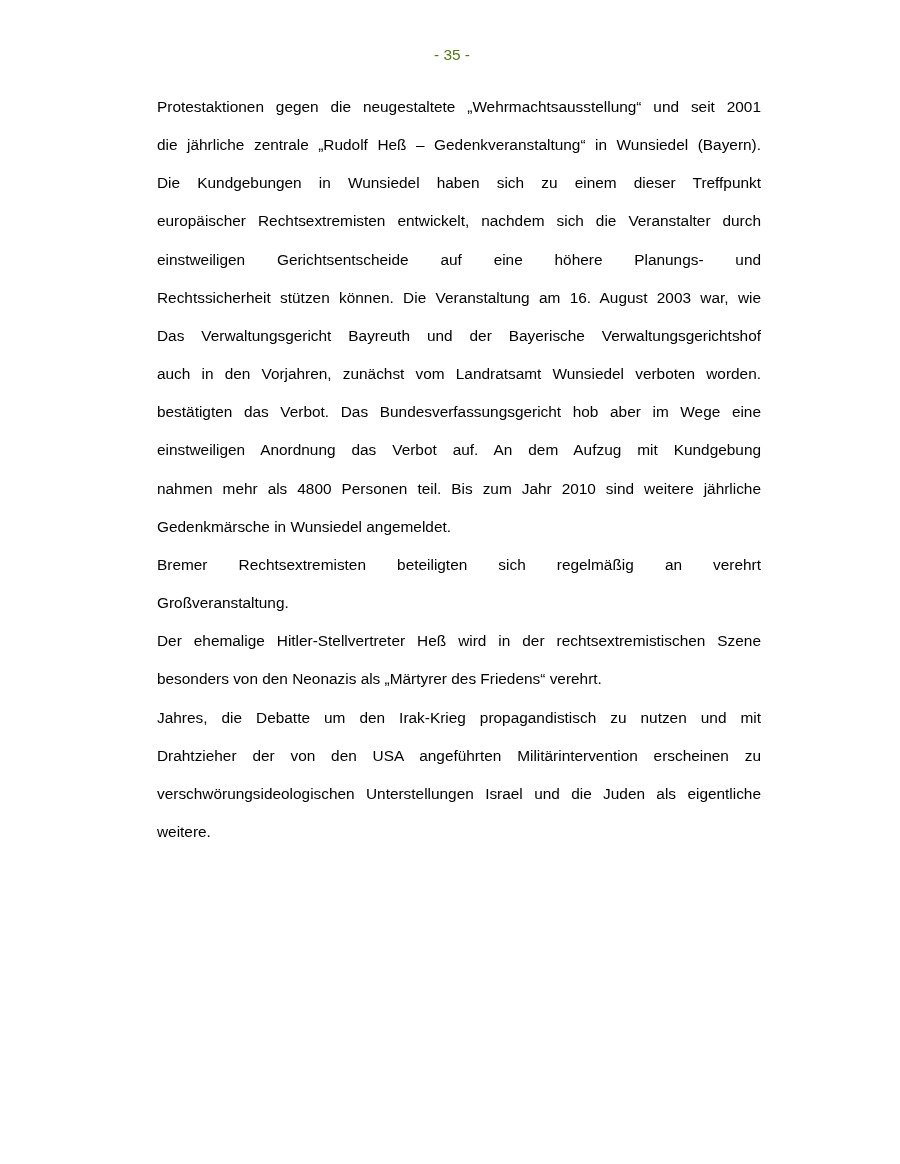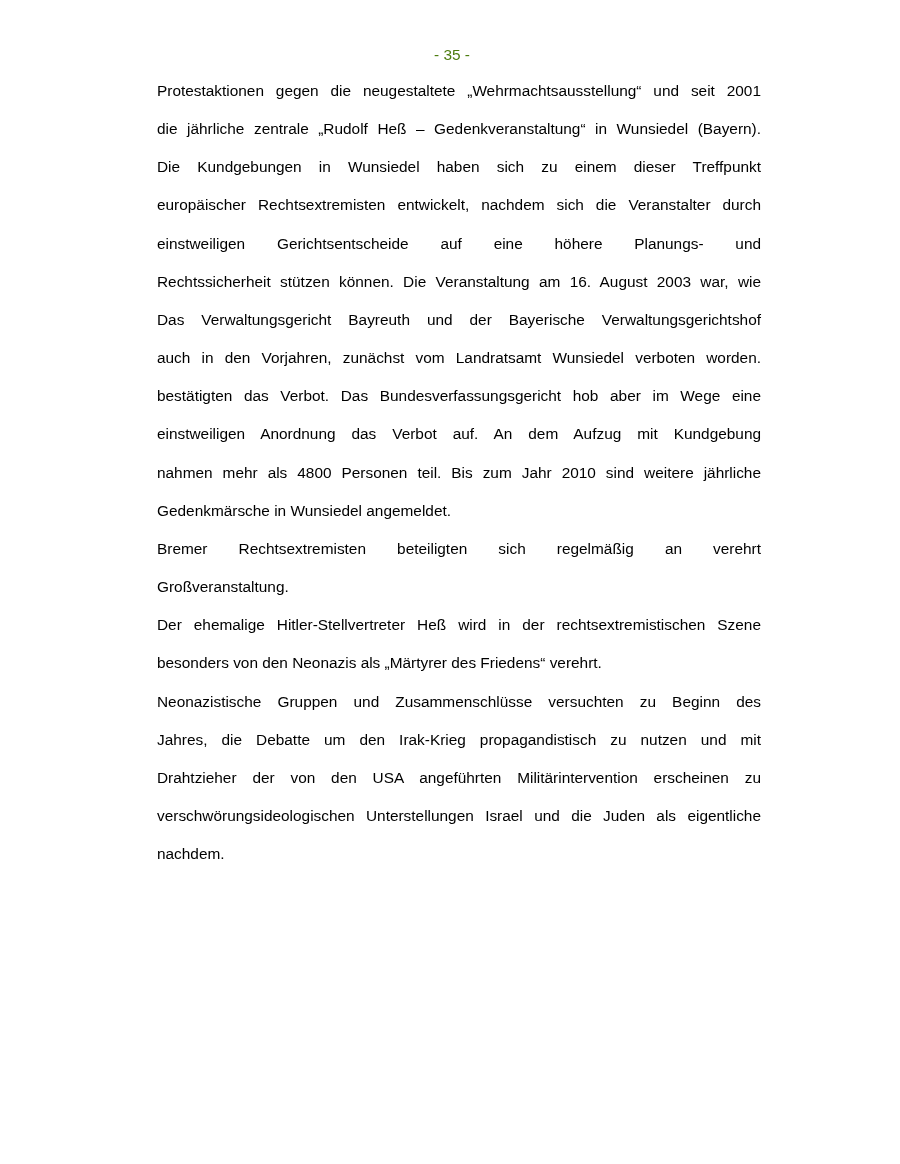--- a/index.html
+++ b/index.html
@@ -21,21 +21,21 @@
     top: 46px;
     left: 157px;
     width: 590px;
     text-align: center;
     font-size: 15.4px;
     line-height: 18px;
     color: #4d7c0f;
   }
   .body-text {
     position: absolute;
-    top: 72px;
+    top: 88px;
     left: 157px;
     width: 604px;
     font-size: 15.4px;
     color: #000000;
   }
   .line {
     line-height: 38.15px;
     text-align: justify;
     text-align-last: justify;
     white-space: normal;
@@ -59,19 +59,18 @@
       <div class="line">Das Verwaltungsgericht Bayreuth und der Bayerische Verwaltungsgerichtshof</div>
       <div class="line">auch in den Vorjahren, zunächst vom Landratsamt Wunsiedel verboten worden.</div>
       <div class="line">bestätigten das Verbot. Das Bundesverfassungsgericht hob aber im Wege eine</div>
       <div class="line">einstweiligen Anordnung das Verbot auf. An dem Aufzug mit Kundgebung</div>
       <div class="line">nahmen mehr als 4800 Personen teil. Bis zum Jahr 2010 sind weitere jährliche</div>
       <div class="line last">Gedenkmärsche in Wunsiedel angemeldet.</div>
       <div class="line">Bremer Rechtsextremisten beteiligten sich regelmäßig an verehrt</div>
       <div class="line last">Großveranstaltung.</div>
       <div class="line">Der ehemalige Hitler-Stellvertreter Heß wird in der rechtsextremistischen Szene</div>
       <div class="line last">besonders von den Neonazis als „Märtyrer des Friedens“ verehrt.</div>
-      <div class="line">Neonazistische Gruppen und Zusammenschlüsse versuchten zu Beginn des</div>
       <div class="line">Jahres, die Debatte um den Irak-Krieg propagandistisch zu nutzen und mit</div>
       <div class="line">Drahtzieher der von den USA angeführten Militärintervention erscheinen zu</div>
       <div class="line">verschwörungsideologischen Unterstellungen Israel und die Juden als eigentliche</div>
-      <div class="line last">nachdem.</div>
+      <div class="line last">weitere.</div>
     </div>
 </div>
 
 </body></html>

